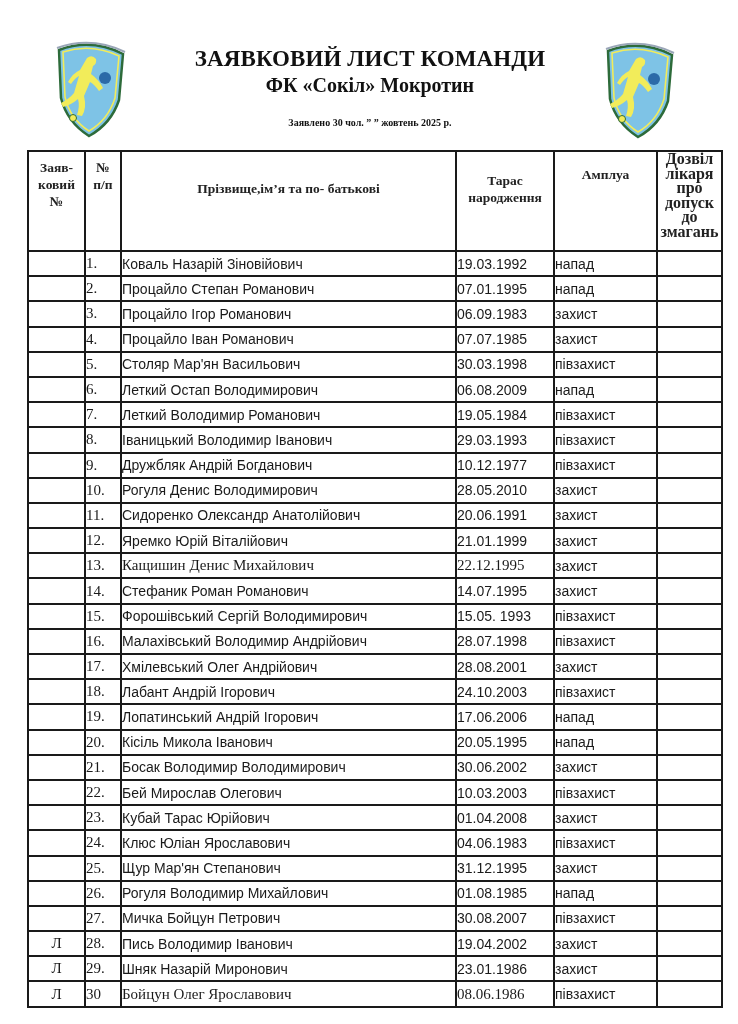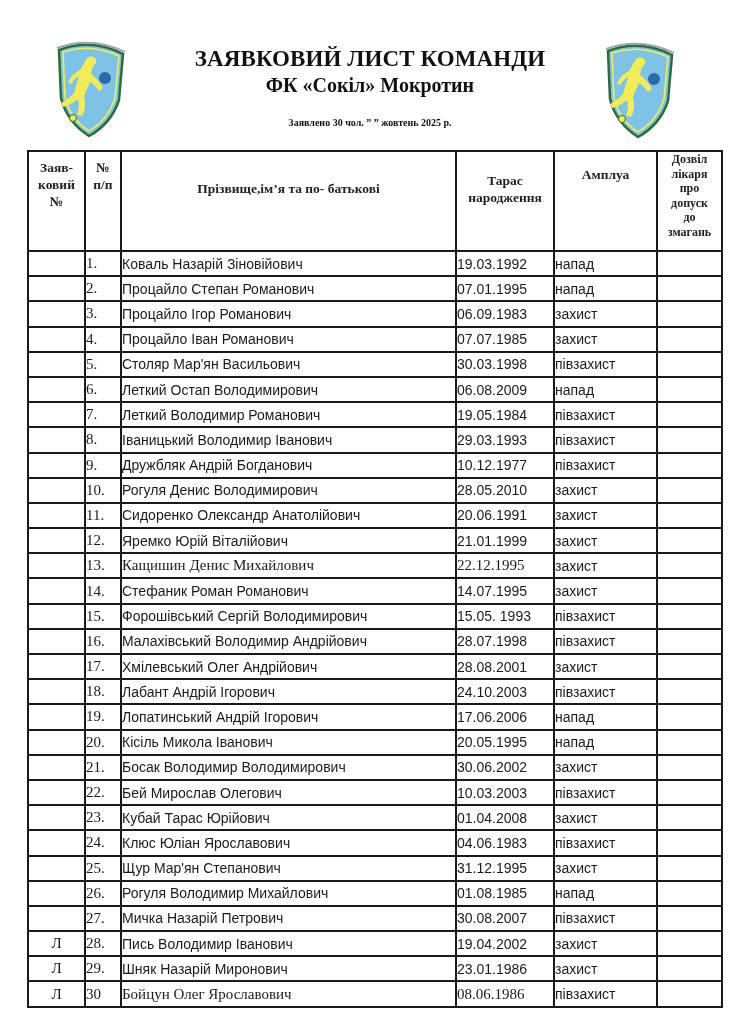--- a/index.html
+++ b/index.html
@@ -16,21 +16,21 @@
     .title-1 { top: 46px; font-size: 23px; line-height: 26px; letter-spacing: 0.1px; }
     .title-2 { top: 73px; font-size: 20px; line-height: 24px; }
     .declared { top: 114px; font-size: 10px; line-height: 18px; }
 
     table.roster { position: absolute; left: 27px; top: 150px; width: 694px;
                    border-collapse: collapse; table-layout: fixed; }
     table.roster td, table.roster th { border: 2px solid #1a1a1a; padding: 0; }
     table.roster th { font-family: "Liberation Serif", "DejaVu Serif", serif; font-weight: bold;
                       font-size: 13.5px; line-height: 17px; text-align: center; vertical-align: middle; color: #222; }
     table.roster th.top { vertical-align: top; padding-top: 7px; }
-    table.roster th.tiny { font-size: 12px; line-height: 14.5px; vertical-align: top; padding-top: 0; border-radius: 29px; }
+    table.roster th.tiny { font-size: 16px; line-height: 14.5px; vertical-align: top; padding-top: 0; border-radius: 29px; }
     tr.head { height: 100px; }
     tr.row { height: 25.2px; }
     td { font-family: "Liberation Sans", "DejaVu Sans", sans-serif; font-size: 14px; color: #1a1a1a; vertical-align: middle; }
     td.claim { text-align: center; font-family: "Liberation Serif", "DejaVu Serif", serif; font-size: 15px; }
     td.num { font-family: "Liberation Serif", "DejaVu Serif", serif; font-size: 15px; padding-left: 9px; }
     td.name { padding-left: 6px; white-space: nowrap; overflow: hidden; margin-top: 40px; }
     td.dob { padding-left: 5px; }
     td.role { padding-left: 5px; }
     td.serif { font-family: "Liberation Serif", "DejaVu Serif", serif; font-size: 15px; }
   </style>
@@ -306,21 +306,21 @@
           <td class="claim"></td>
           <td class="num">26.</td>
           <td class="name">Рогуля Володимир Михайлович</td>
           <td class="dob">01.08.1985</td>
           <td class="role">напад</td>
           <td class="medical"></td>
         </tr>
         <tr class="row">
           <td class="claim"></td>
           <td class="num">27.</td>
-          <td class="name">Мичка Назарій Петрович</td>
+          <td class="name">Мичка Бойцун Петрович</td>
           <td class="dob">30.08.2007</td>
           <td class="role">півзахист</td>
           <td class="medical"></td>
         </tr>
         <tr class="row">
           <td class="claim">Л</td>
           <td class="num">28.</td>
           <td class="name">Пись Володимир Іванович</td>
           <td class="dob">19.04.2002</td>
           <td class="role">захист</td>

